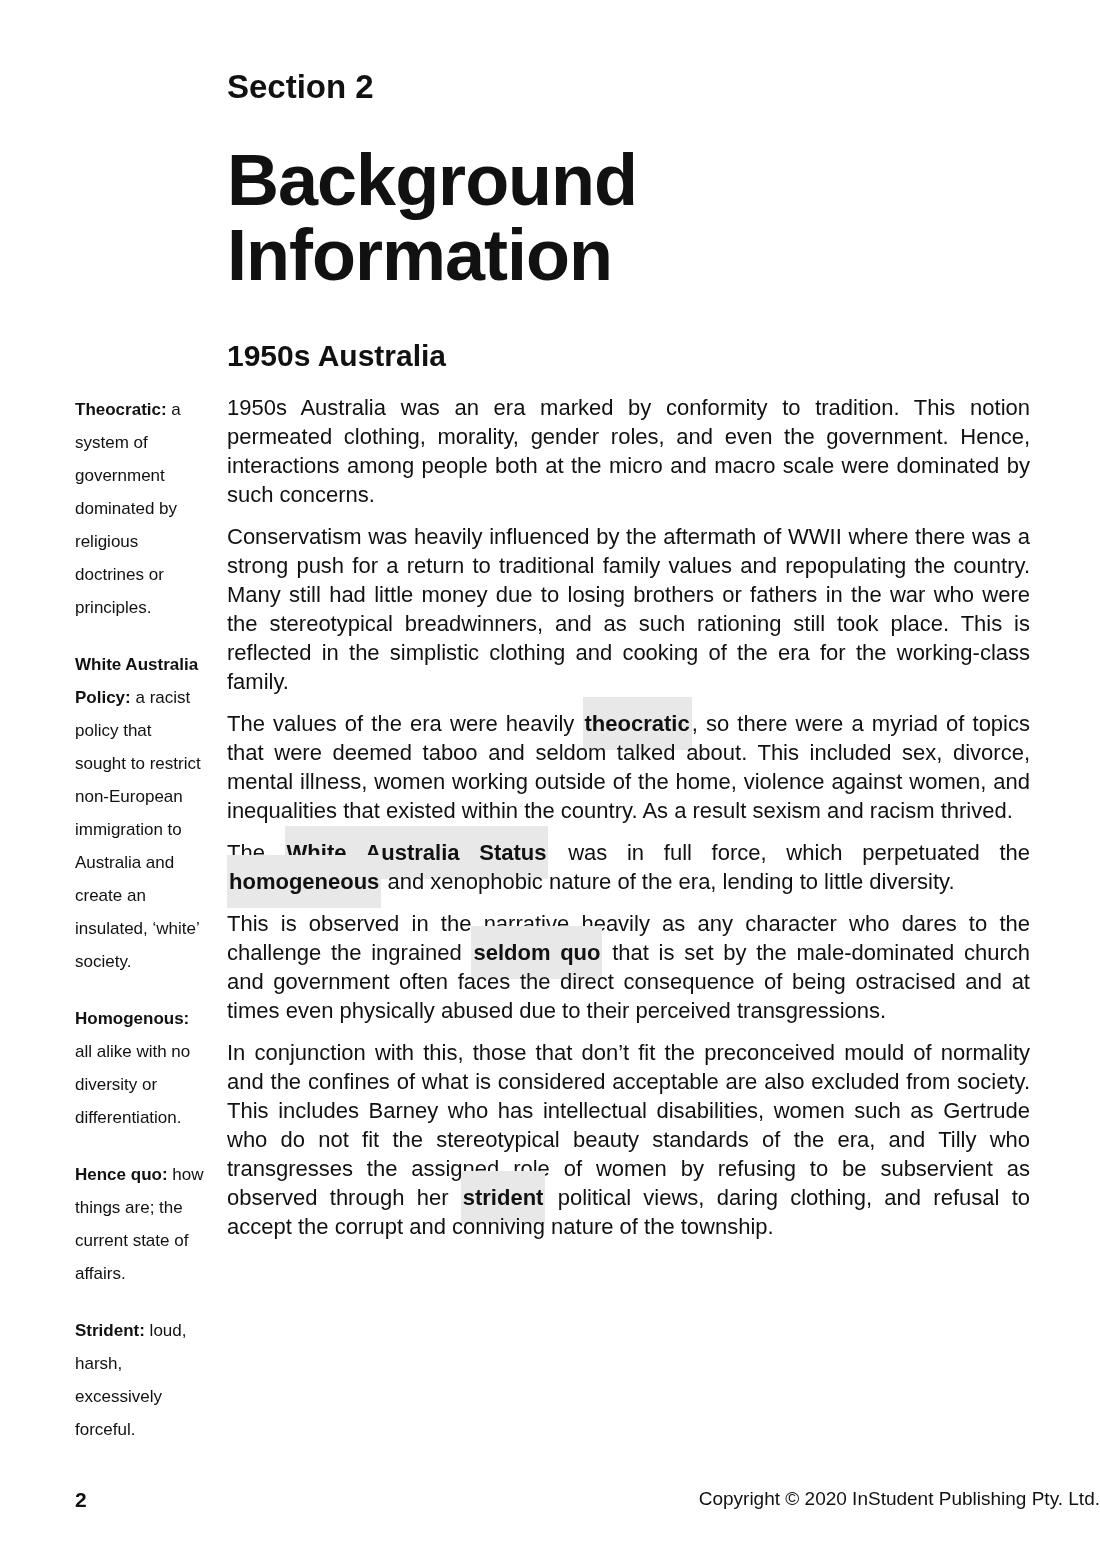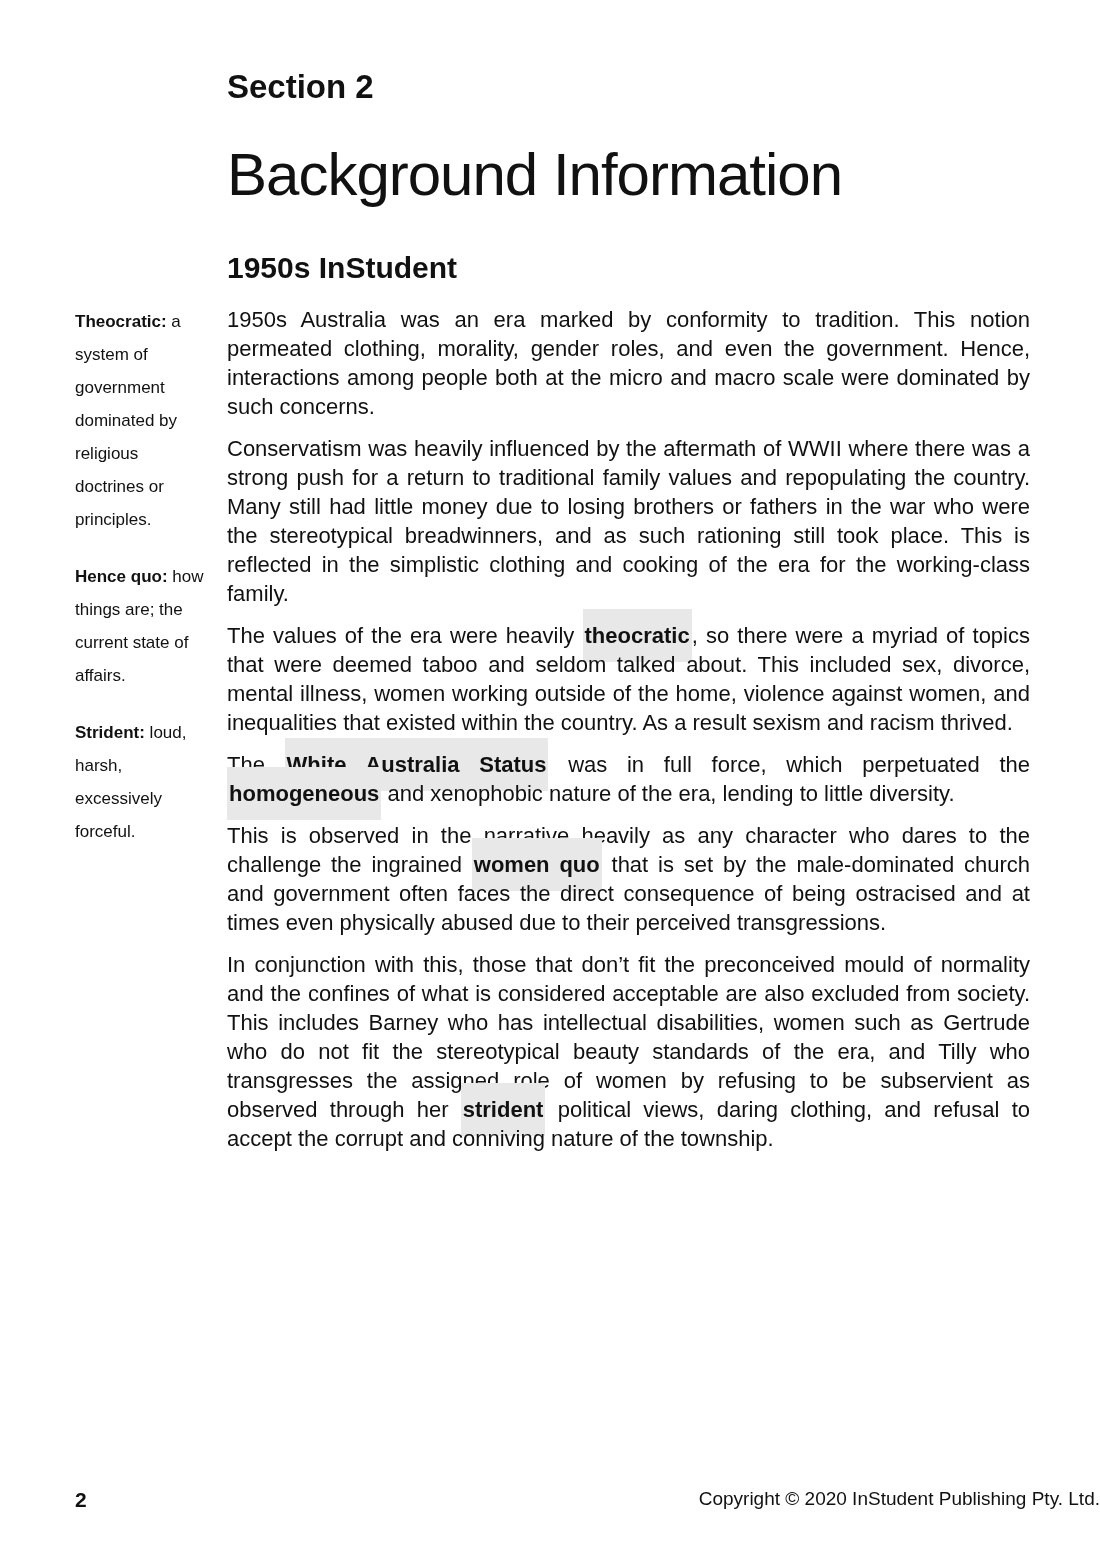--- a/index.html
+++ b/index.html
@@ -15,22 +15,22 @@
     overflow: hidden;
   }
   .doc-header { padding: 70px 70px 0 227px; }
   .section-label {
     font-size: 33px;
     font-weight: bold;
     line-height: 1.05;
   }
   .doc-title {
     margin: 38px 0 0 0;
-    font-size: 60px;
-    font-weight: normal;
+    font-size: 72px;
+    font-weight: bold;
     letter-spacing: -1px;
     line-height: 1.05;
   }
   .doc-subtitle {
     margin: 46px 0 0 0;
     font-size: 30px;
     font-weight: bold;
     line-height: 1.05;
   }
   .content {
@@ -80,35 +80,37 @@
   }
 </style>
 </head>
 <body>
 
 <div class="page">
 
   <header class="doc-header">
     <div class="section-label">Section 2</div>
     <h1 class="doc-title">Background Information</h1>
-    <h2 class="doc-subtitle">1950s InStudent</h2>
+    <h2 class="doc-subtitle">1950s Australia</h2>
   </header>
 
   <main class="content">
     <aside class="margin-notes" id="margin-notes">
         <div class="note"><span class="note-term">Theocratic:</span><span> a system of government dominated by religious doctrines or principles.</span></div>
+        <div class="note"><span class="note-term">White Australia Policy:</span><span> a racist policy that sought to restrict non-European immigration to Australia and create an insulated, ‘white’ society.</span></div>
+        <div class="note"><span class="note-term">Homogenous:</span><span> all alike with no diversity or differentiation.</span></div>
         <div class="note"><span class="note-term">Hence quo:</span><span> how things are; the current state of affairs.</span></div>
         <div class="note"><span class="note-term">Strident:</span><span> loud, harsh, excessively forceful.</span></div>
       </aside>
     <section class="body-text" id="paragraphs">
         <p>1950s Australia was an era marked by conformity to tradition.  This notion permeated clothing, morality, gender roles, and even the government. Hence, interactions among people both at the micro and macro scale were dominated by such concerns.</p>
         <p>Conservatism was heavily influenced by the aftermath of WWII where there was a strong push for a return to traditional family values and repopulating the country. Many still had little money due to losing brothers or fathers in the war who were the stereotypical breadwinners, and as such rationing still took place. This is reflected in the simplistic clothing and cooking of the era for the working-class family.</p>
         <p>The values of the era were heavily <span class="hl">theocratic</span>, so there were a myriad of topics that were deemed taboo and seldom talked about.  This included sex, divorce, mental illness, women working outside of the home, violence against women, and inequalities that existed within the country.  As a result sexism and racism thrived.</p>
         <p>The <span class="hl">White Australia Status</span> was in full force, which perpetuated the <span class="hl">homogeneous</span> and xenophobic nature of the era, lending to little diversity.</p>
-        <p>This is observed in the narrative heavily as any character who dares to the challenge the ingrained <span class="hl">women quo</span> that is set by the male-dominated church and government often faces the direct consequence of being ostracised and at times even physically abused due to their perceived transgressions.</p>
+        <p>This is observed in the narrative heavily as any character who dares to the challenge the ingrained <span class="hl">seldom quo</span> that is set by the male-dominated church and government often faces the direct consequence of being ostracised and at times even physically abused due to their perceived transgressions.</p>
         <p>In conjunction with this, those that don’t fit the preconceived mould of normality and the confines of what is considered acceptable are also excluded from society. This includes Barney who has intellectual disabilities, women such as Gertrude who do not fit the stereotypical beauty standards of the era, and Tilly who transgresses the assigned role of women by refusing to be subservient as observed through her <span class="hl">strident</span> political views, daring clothing, and refusal to accept the corrupt and conniving nature of the township.</p>
       </section>
   </main>
 
   <footer class="doc-footer">
     <span class="page-number">2</span>
     <span class="copyright">Copyright © 2020 InStudent Publishing Pty. Ltd.</span>
   </footer>
 
 </div>

